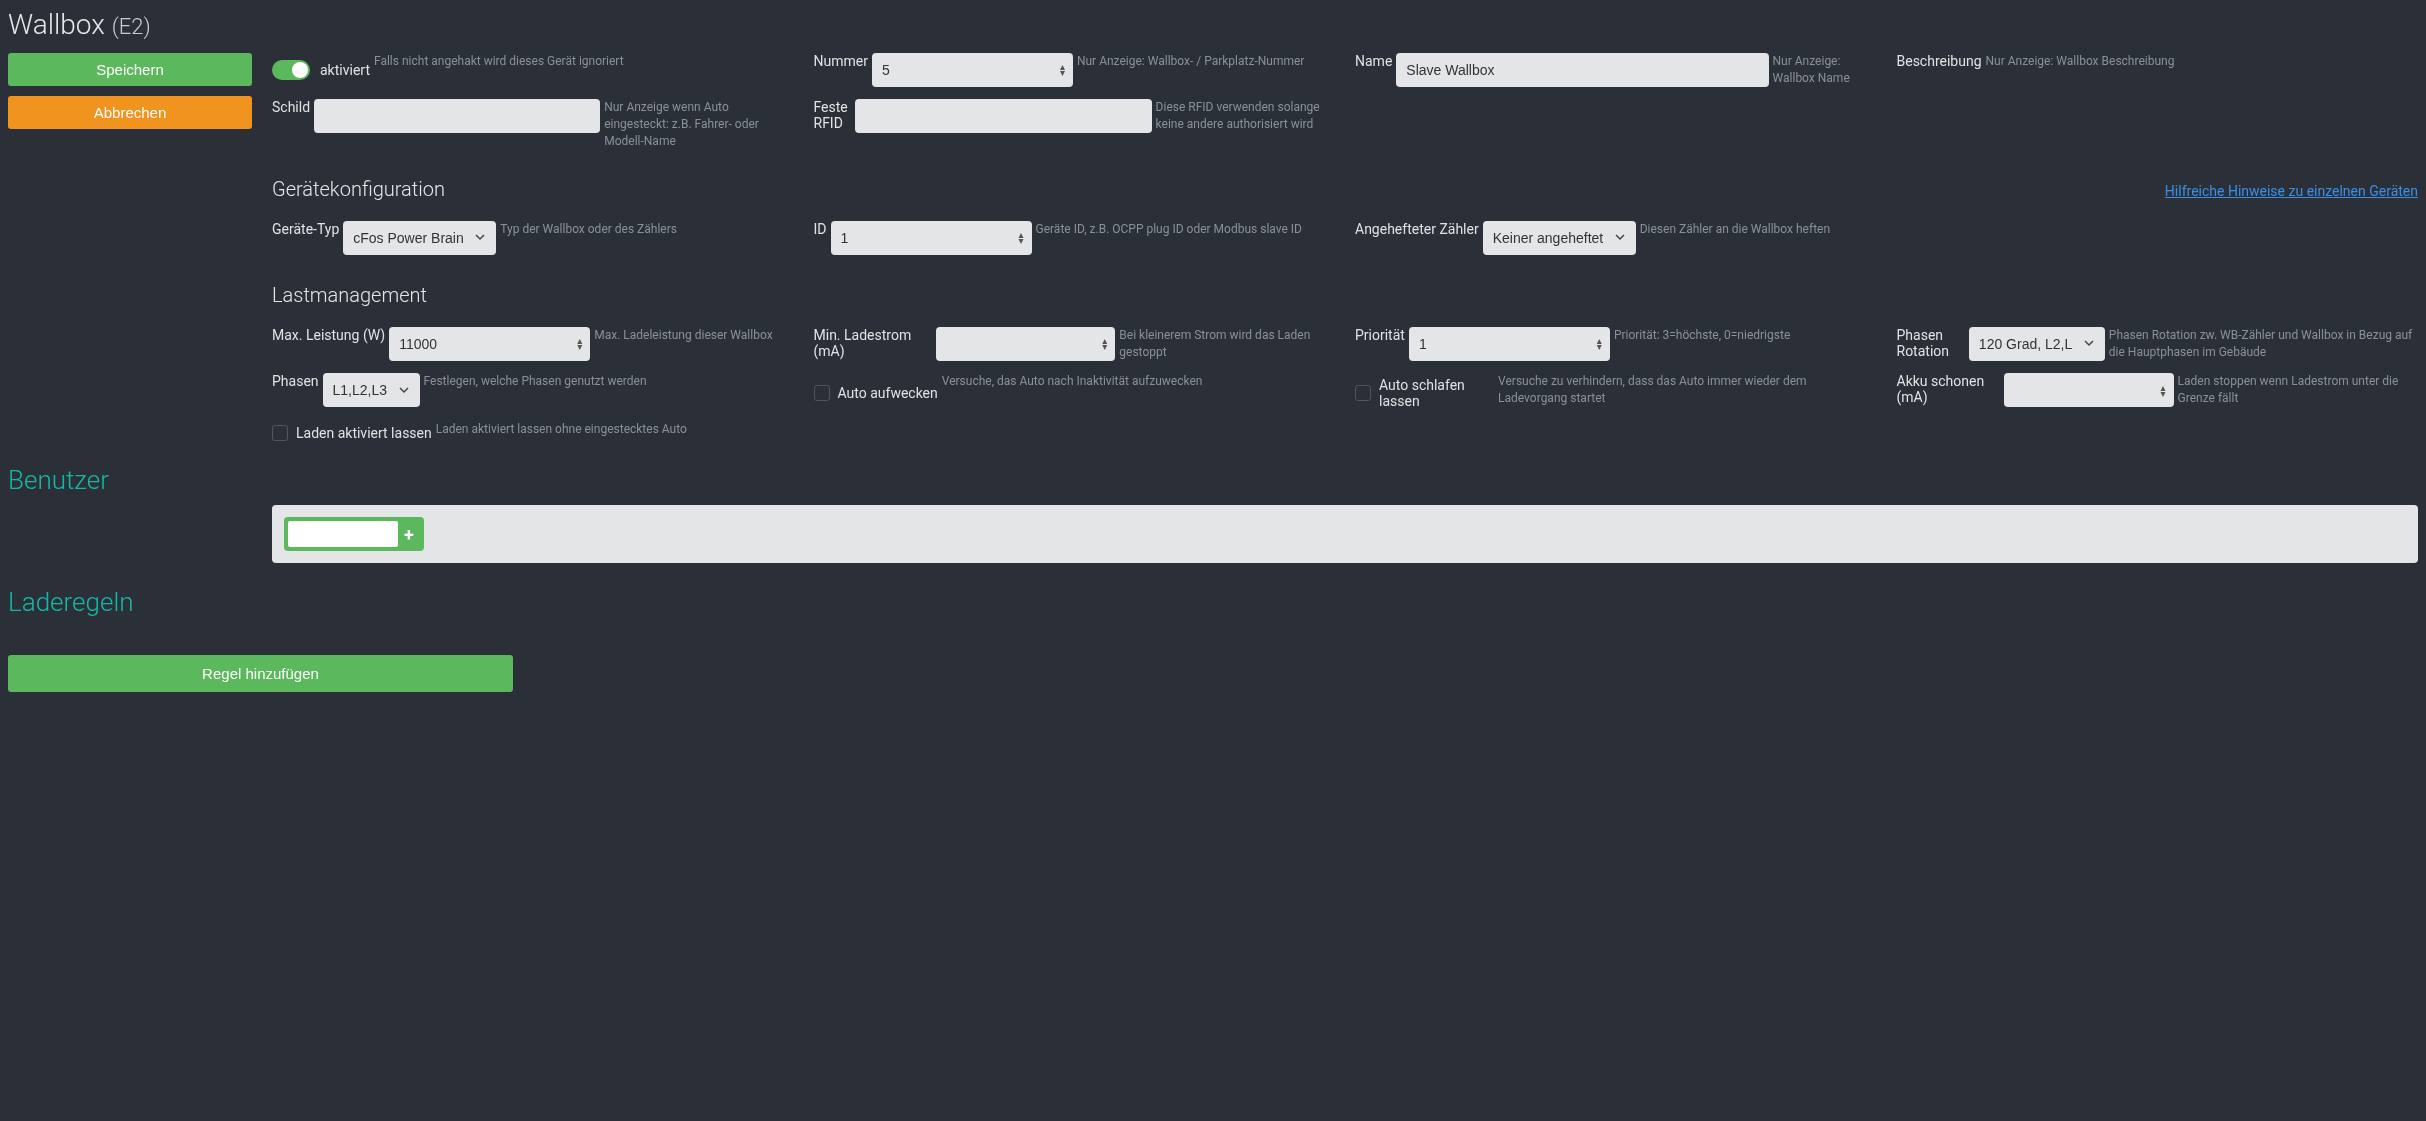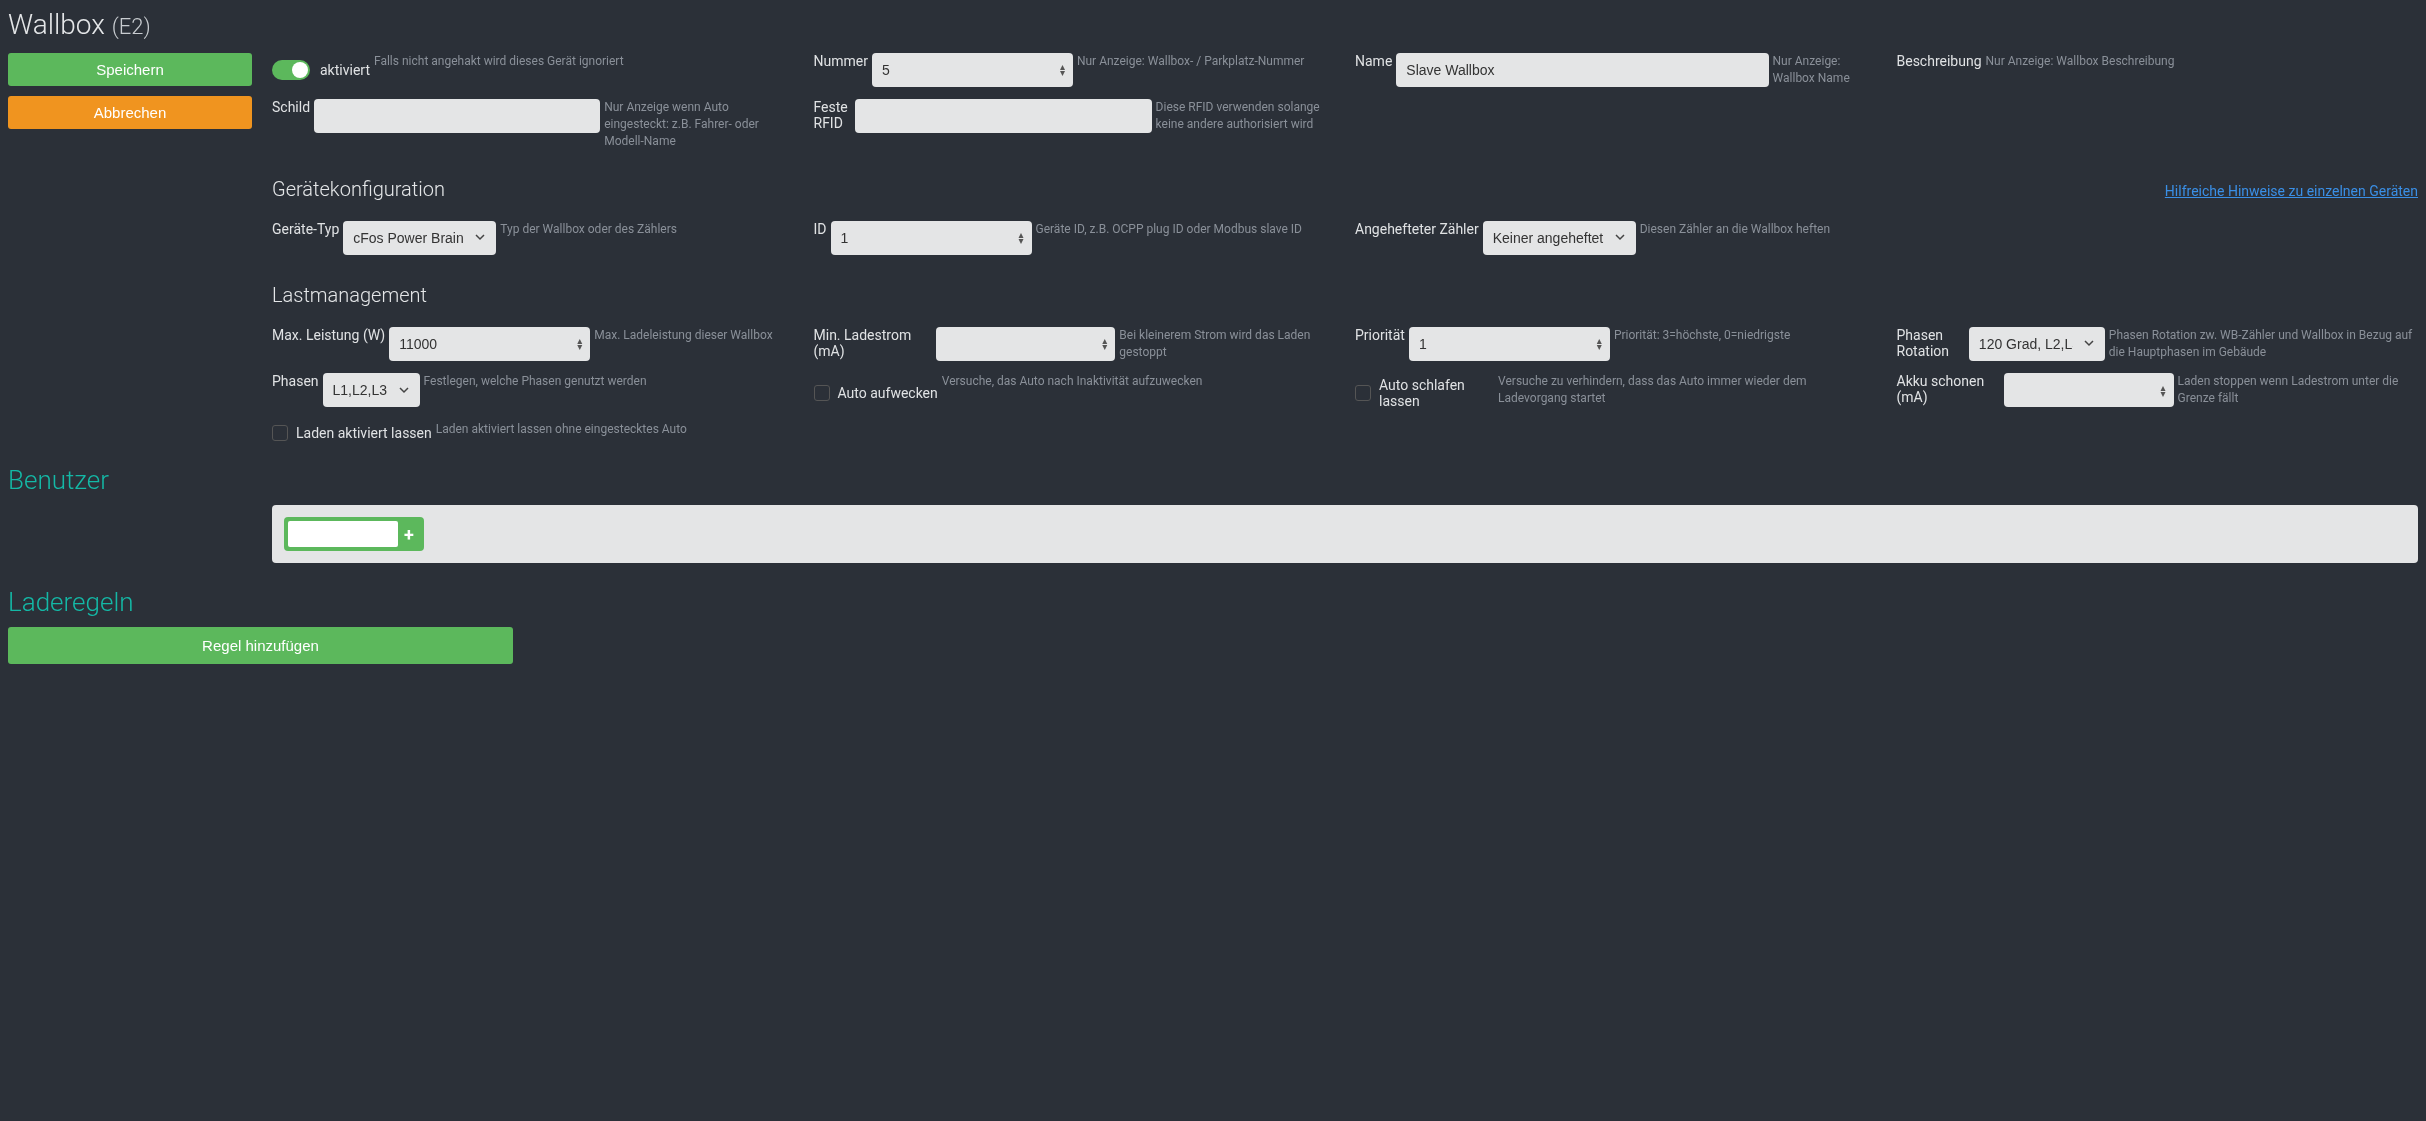--- a/index.html
+++ b/index.html
@@ -204,20 +204,21 @@
   }
   .rule-btn {
     width: 505px;
     background: #5cb85c;
     color: #fff;
     border: none;
     border-radius: 3px;
     padding: 10px 0;
     font-size: 15px;
     cursor: pointer;
+    margin-top: 28px;
   }
 
   .col-span-full { grid-column: 1 / -1; }
 </style>
 </head>
 <body>
 
 
 
 <div class="page-title">

